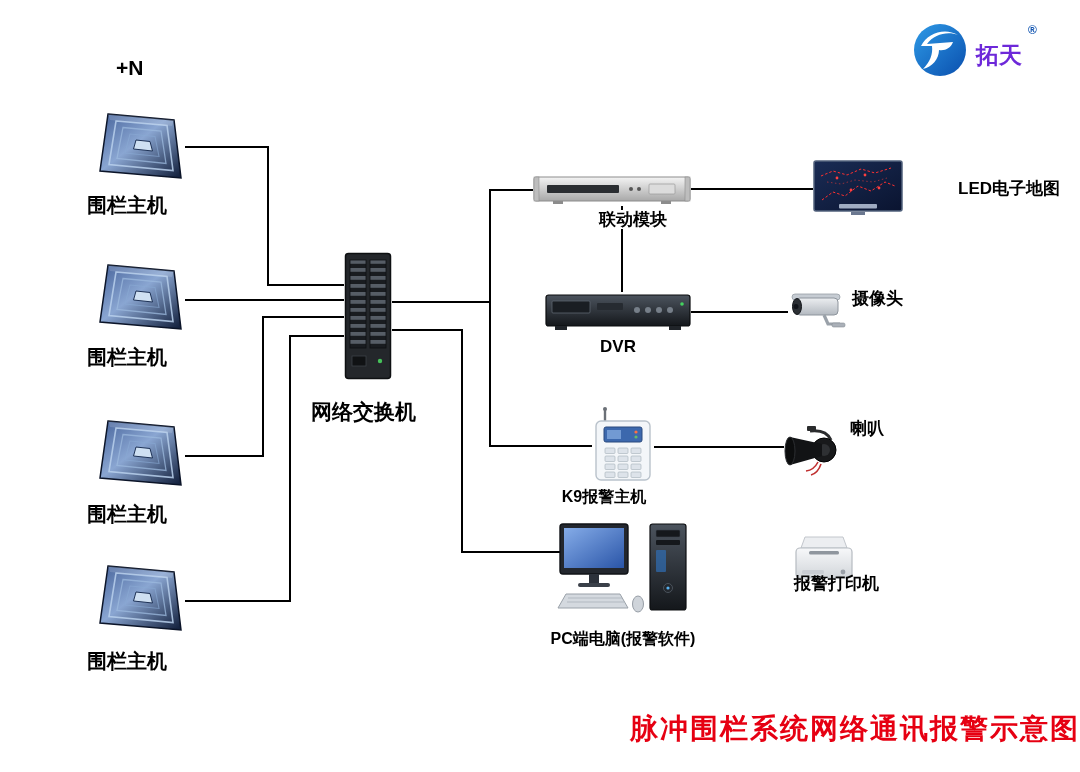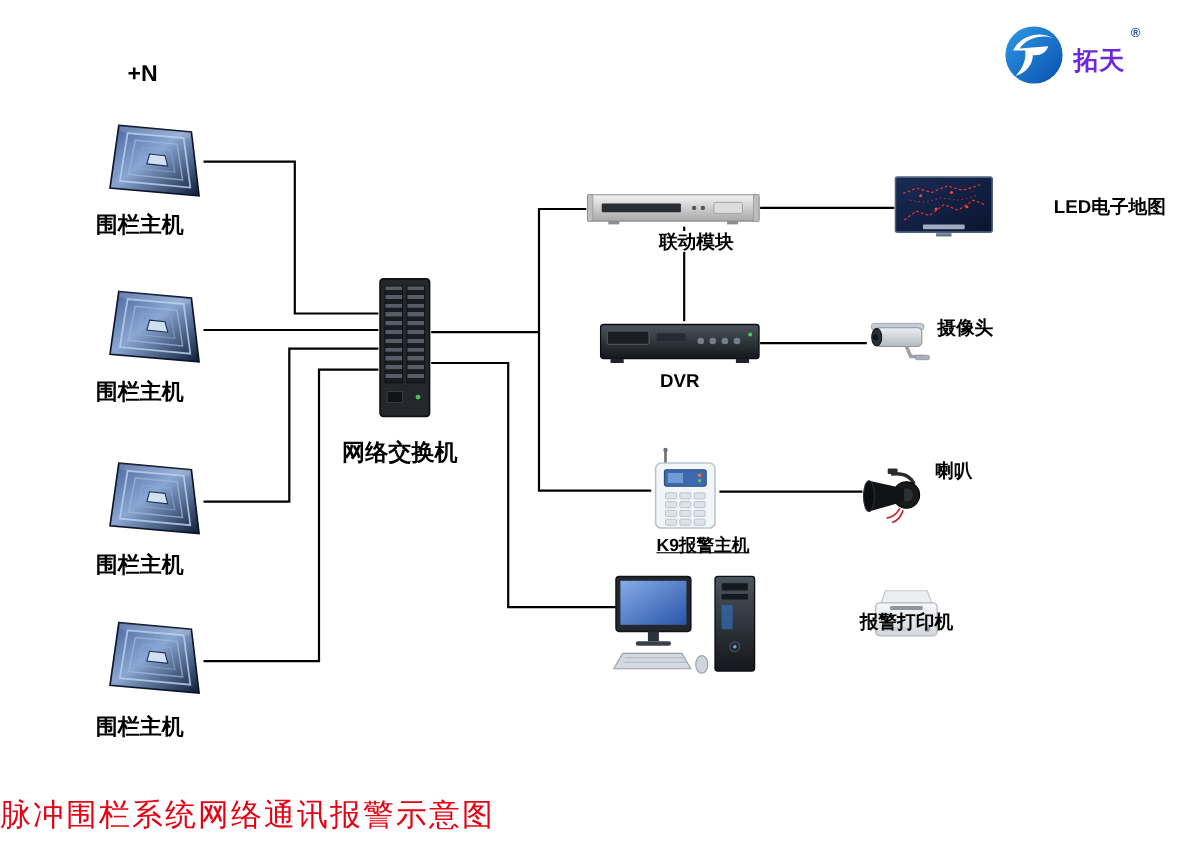--- a/index.html
+++ b/index.html
@@ -7,21 +7,21 @@
   .canvas{position:relative;width:1080px;height:772px;background:#ffffff;overflow:hidden;}
   .wires{position:absolute;left:0;top:0;pointer-events:none;}
   .node{position:absolute;}
   .label{position:absolute;color:#000;font-weight:700;white-space:nowrap;line-height:1.15;font-size:17px;}
   .label.centered{text-align:center;}
   .label .bg{background:#ffffff;padding:0 3px;}
   .fs20{font-size:20px;}
   .fs21{font-size:21px;}
   .fs16{font-size:16px;}
   .annotation{position:absolute;font-weight:700;font-size:21px;color:#000;}
-  .title{position:absolute;left:0;right:0;top:710px;text-align:left;font-size:28px;font-weight:400;color:#e60012;letter-spacing:2px;margin-top:12px;}
+  .title{position:absolute;left:0;right:0;top:710px;text-align:right;font-size:28px;font-weight:700;color:#e60012;letter-spacing:2px;}
   .brand-text{position:absolute;left:976px;top:40px;font-size:23px;font-weight:700;color:#6d28d9;}
   .brand-reg{position:absolute;left:1028px;top:23px;font-size:12px;font-weight:700;color:#0d52b0;}
 </style>
 </head>
 <body>
 
 <div class="canvas">
 
   <svg style="position:absolute;width:0;height:0" aria-hidden="true">
     <defs>
@@ -201,21 +201,21 @@
         <rect x="26" y="50" width="10" height="5.5" rx="1"></rect>
         <rect x="39" y="50" width="10" height="5.5" rx="1"></rect>
       <rect x="13" y="58" width="10" height="5.5" rx="1"></rect>
         <rect x="26" y="58" width="10" height="5.5" rx="1"></rect>
         <rect x="39" y="58" width="10" height="5.5" rx="1"></rect>
       <rect x="13" y="66" width="10" height="5.5" rx="1"></rect>
         <rect x="26" y="66" width="10" height="5.5" rx="1"></rect>
         <rect x="39" y="66" width="10" height="5.5" rx="1"></rect>
     </g>
   </svg>
-  <div class="label centered fs16" style="left:576px;top:488px;width:126px;text-decoration:underline;">K9报警主机</div>
+  <div class="label centered fs16" style="left:541px;top:488px;width:126px;">K9报警主机</div>
 
   <svg class="node" style="left:784px;top:420px;" width="54" height="56" viewBox="0 0 54 56">
     <path d="M26 11 Q42 9 47 20" fill="none" stroke="#2a2b2d" stroke-width="3"></path>
     <rect x="23" y="6" width="9" height="5" rx="1" fill="#2a2b2d"></rect>
     <circle cx="40" cy="30" r="12" fill="#18191b" stroke="#000000"></circle>
     <circle cx="40" cy="30" r="6" fill="#2e3033"></circle>
     <polygon points="6,17 38,24 38,36 6,45" fill="#121315"></polygon>
     <ellipse cx="6" cy="31" rx="5" ry="14" fill="#0c0d0e" stroke="#2c2e31"></ellipse>
     <path d="M34 42 q-4 8 -12 9" stroke="#c03030" stroke-width="1.6" fill="none"></path>
     <path d="M37 44 q-3 9 -10 11" stroke="#c03030" stroke-width="1.6" fill="none"></path>
@@ -231,30 +231,31 @@
     <line x1="12" y1="76" x2="66" y2="76" stroke="#aab1b9" stroke-width="0.8"></line>
     <line x1="11" y1="80" x2="68" y2="80" stroke="#aab1b9" stroke-width="0.8"></line>
     <ellipse cx="82" cy="82" rx="5.5" ry="8" fill="#cfd4da" stroke="#979ea6"></ellipse>
     <rect x="94" y="2" width="36" height="86" rx="2.5" fill="url(#gradDark)" stroke="#0c0e11" stroke-width="1.2"></rect>
     <rect x="100" y="8" width="24" height="7" rx="1" fill="#15181c" stroke="#3e454d" stroke-width="0.6"></rect>
     <rect x="100" y="18" width="24" height="5" rx="1" fill="#15181c"></rect>
     <rect x="100" y="28" width="10" height="22" rx="1" fill="#2f6db5" opacity="0.7"></rect>
     <circle cx="112" cy="66" r="4.5" fill="#23272d" stroke="#4a525b"></circle>
     <circle cx="112" cy="66" r="1.6" fill="#58b2f0"></circle>
   </svg>
+  <div class="label centered fs16" style="left:528px;top:630px;width:190px;">PC端电脑(报警软件)</div>
 
   <svg class="node" style="left:793px;top:532px;" width="62" height="52" viewBox="0 0 62 52">
     <rect x="12" y="8" width="38" height="5" rx="1" fill="#ffffff" stroke="#d0d4d9" stroke-width="0.6"></rect>
     <path d="M8 16 L12 5 H50 L54 16 Z" fill="#eceef1" stroke="#c2c6cc" stroke-width="1"></path>
     <rect x="3" y="16" width="56" height="30" rx="4" fill="url(#gradPrinter)" stroke="#b6bbc1" stroke-width="1.2"></rect>
     <rect x="16" y="19" width="30" height="3.5" rx="1.5" fill="#8f969e"></rect>
     <rect x="9" y="38" width="22" height="4" rx="1.5" fill="#c9cdd3"></rect>
     <circle cx="50" cy="40" r="2.4" fill="#9aa0a8"></circle>
   </svg>
-  <div class="label centered" style="left:769px;top:556px;width:110px;">报警打印机</div>
+  <div class="label centered" style="left:769px;top:574px;width:110px;text-align:right;">报警打印机</div>
 
   <svg class="node" style="left:912px;top:22px;" width="56" height="56" viewBox="0 0 56 56">
     <circle cx="28" cy="28" r="26" fill="url(#gradLogo)"></circle>
     <path d="M9 24 C15 11 33 5 46 13 C36 9 22 12 15 22 L41 20 C39 26 33 29 27 28 C27 37 20 45 11 47 C18 40 21 32 20 24 Z" fill="#ffffff"></path>
   </svg>
   <div class="brand-reg">®</div>
   <div class="brand-text">拓天</div>
 
   <div class="title">脉冲围栏系统网络通讯报警示意图</div>
 

